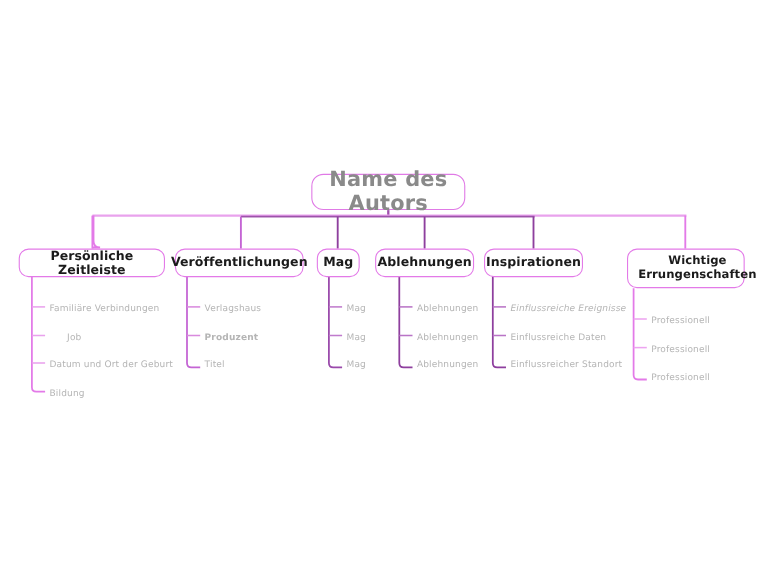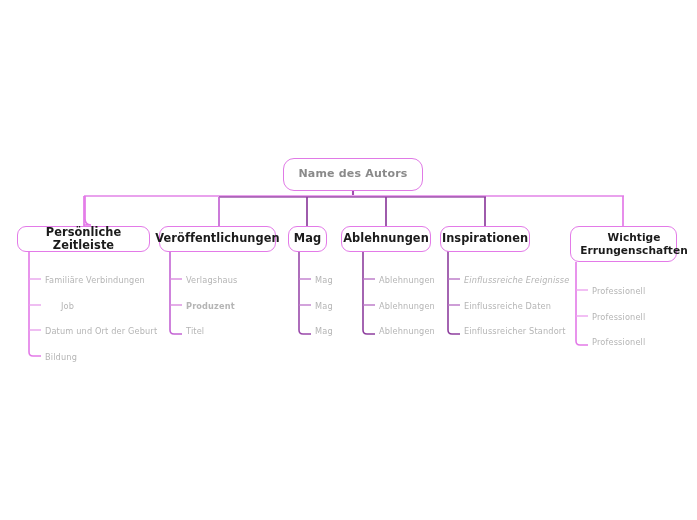--- a/index.html
+++ b/index.html
@@ -36,21 +36,21 @@
     align-items: center;
     justify-content: center;
     text-align: center;
     line-height: 1.15;
   }
   .node.root {
     border-color: #e07ae6;
     border-width: 1.8px;
     border-radius: 11px;
     color: #8a8a8a;
-    font-size: 11px;
+    font-size: 19px;
     font-weight: bold;
     letter-spacing: 0.2px;
   }
   .node.branch {
     color: #1b1b1b;
     font-size: 11.4px;
     font-weight: bold;
     letter-spacing: 0.05px;
     padding: 0 6px;
   }

